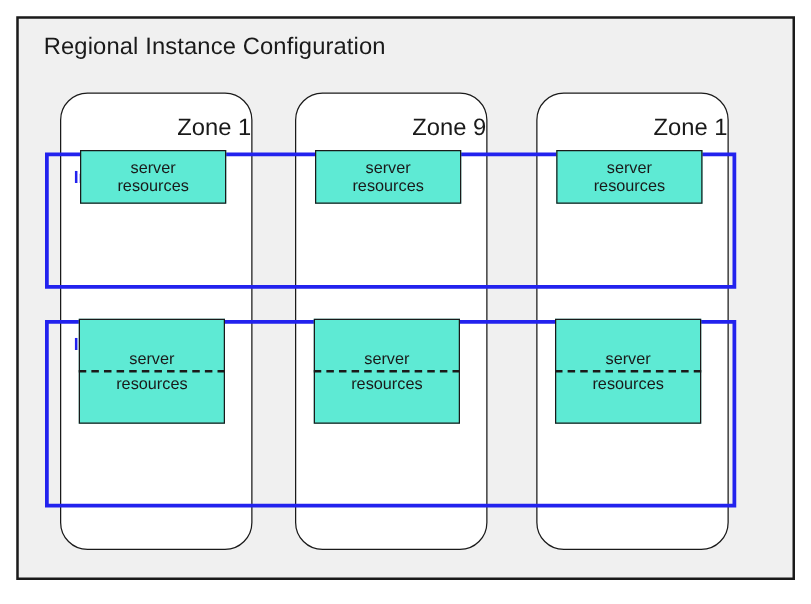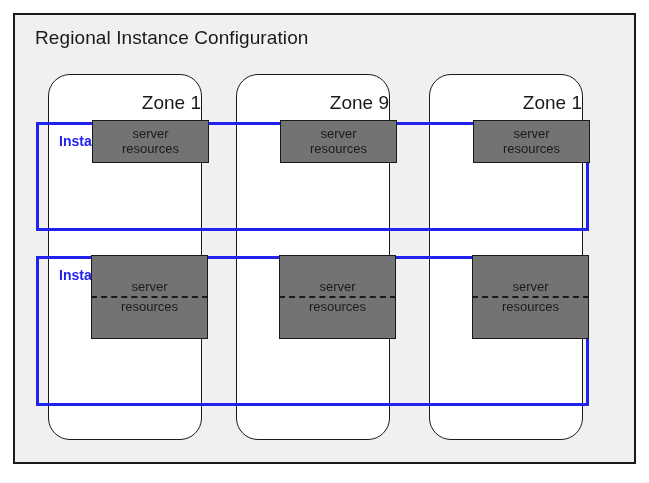--- a/index.html
+++ b/index.html
@@ -88,27 +88,26 @@
     font-size: 14px;
     font-weight: bold;
     color: #2222ee;
     white-space: nowrap;
   }
 
   
   .server-box {
     position: absolute;
     box-sizing: border-box;
-    background: #737373;
+    background: #5eead4;
     border: 1px solid #1a1a1a;
     font-size: 13px;
     color: #1a1a1a;
     text-align: center;
     line-height: 1.15;
-    margin-left: 28px;
   }
 
   
   .server-box.row-top {
     width: 117px;
     height: 43px;
     display: flex;
     flex-direction: column;
     align-items: center;
     justify-content: center;

